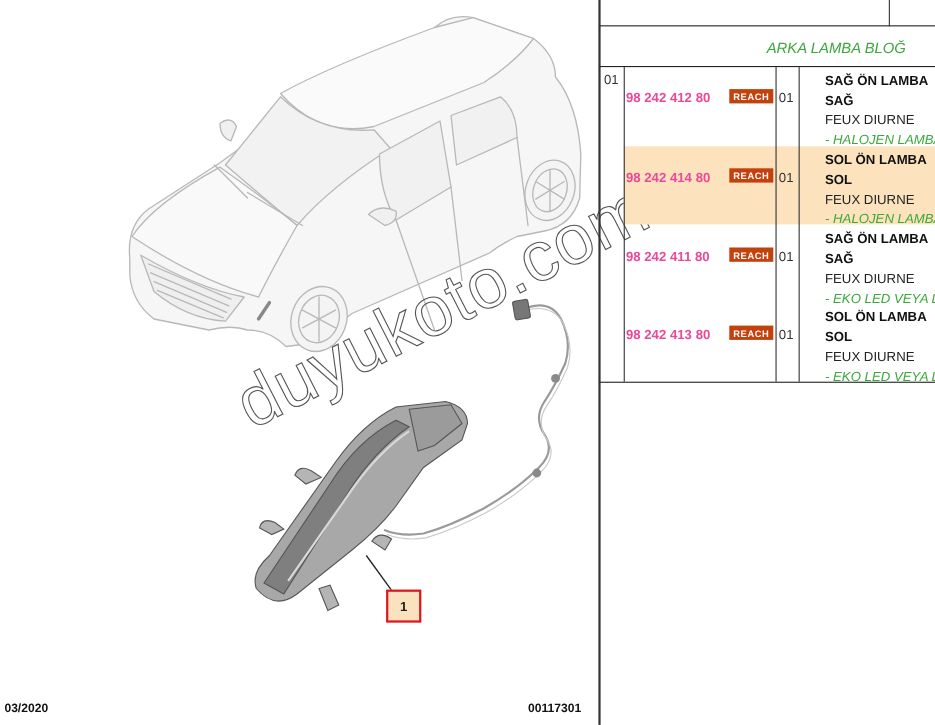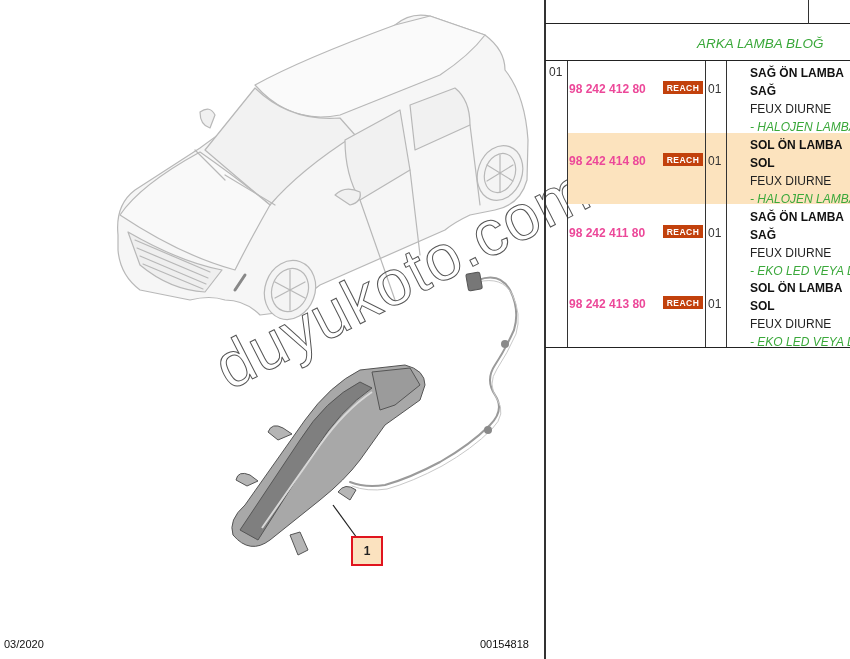--- a/index.html
+++ b/index.html
@@ -6,21 +6,21 @@
   body {
     width: 850px; height: 659px; position: relative; overflow: hidden;
     background: #ffffff;
     font-family: "Liberation Sans", sans-serif;
     color: #111;
   }
   
   .diagram { position: absolute; left: 0; top: 0; width: 545px; height: 659px; }
   .diagram svg { position: absolute; left: 0; top: 0; }
   .footer-date, .footer-ref {
-    position: absolute; top: 638px; font-size: 11px; font-weight: normal; color: #111;
+    position: absolute; top: 638px; font-size: 11px; font-weight: bold; color: #111;
   }
   .footer-date { left: 4px; }
   .footer-ref { left: 480px; }
   .vdivider { position: absolute; left: 544px; top: 0; width: 1.5px; height: 659px; background: #333; }
 
   .callout {
     position: absolute; left: 351px; top: 536px; width: 32px; height: 30px;
     border: 2.5px solid #e0141e; box-sizing: border-box; background: #fbe2bf;
     display: flex; align-items: center; justify-content: center;
     font-size: 12px; font-weight: bold; color: #222;
@@ -130,21 +130,21 @@
     <line x1="333" y1="505" x2="357" y2="538" stroke="#222" stroke-width="1.2"></line>
   </svg>
 
   <div class="watermark">duyukoto.com</div>
 
   <div class="callout">
     <span>1</span>
   </div>
 
   <div class="footer-date">03/2020</div>
-  <div class="footer-ref">00154818</div>
+  <div class="footer-ref">00117301</div>
 </div>
 
 <div class="vdivider"></div>
 
 <div class="table-panel">
   <div class="ref-row">
     <div class="ref-sep"></div>
   </div>
 
   <div class="group-row">

